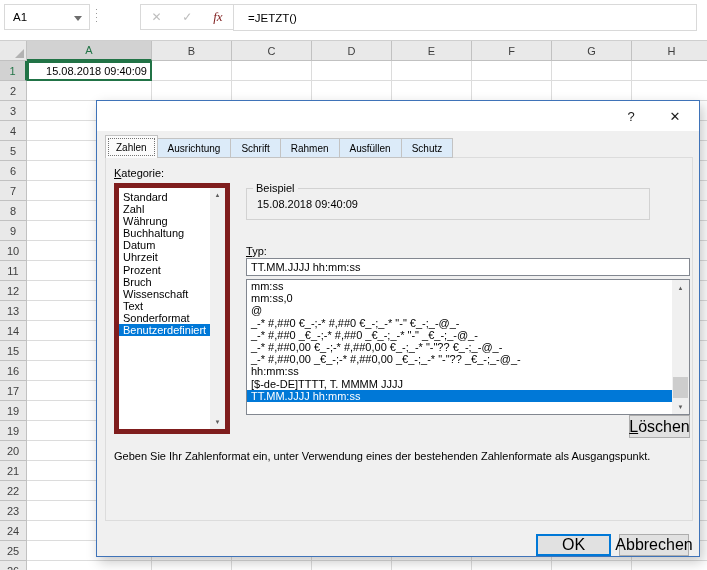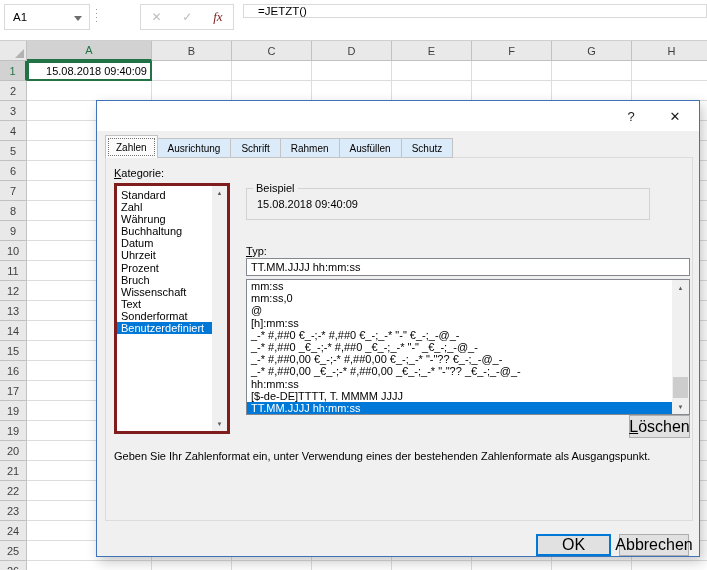--- a/index.html
+++ b/index.html
@@ -11,21 +11,21 @@
   .name-box { position:absolute; left:4px; top:4px; width:86px; height:26px; border:1px solid #d9d9d9; background:#fff;
               display:flex; align-items:center; font-size:11.5px; padding-left:8px; }
   .name-box .caret { position:absolute; right:7px; top:11px; width:0; height:0;
               border-left:4px solid transparent; border-right:4px solid transparent; border-top:5px solid #6d6d6d; }
   .fb-handle { position:absolute; left:96px; top:9px; height:16px; width:1px;
               background-image:repeating-linear-gradient(to bottom,#9a9a9a 0 1px,transparent 1px 4px); }
   .fb-buttons { position:absolute; left:140px; top:4px; width:94px; height:26px; border:1px solid #d9d9d9; background:#fff;
               display:flex; align-items:center; justify-content:space-around; }
   .fb-x, .fb-check { color:#bdbdbd; font-size:12px; }
   .fb-fx { font-family:"Liberation Serif", serif; font-style:italic; font-size:13px; color:#7f1d1d; }
-  .fb-input { position:absolute; left:243px; top:4px; width:464px; height:14px; border:1px solid #d9d9d9; background:#fff;
+  .fb-input { position:absolute; left:233px; top:4px; width:464px; height:27px; border:1px solid #d9d9d9; background:#fff;
               display:flex; align-items:center; font-size:11.5px; padding-left:14px; }
 
   
   .col-header-row { position:absolute; left:0; top:41px; width:707px; height:20px; display:flex; }
   .corner { width:27px; height:20px; background:#e9e9e9; border-right:1px solid #c1c1c1; border-bottom:1px solid #c1c1c1; position:relative; flex:none; }
   .corner::after { content:""; position:absolute; right:2px; bottom:2px;
               border-left:9px solid transparent; border-bottom:9px solid #b2b2b2; }
   .col-cells { display:flex; flex:1; overflow:hidden; }
   .col-cells div { width:80px; flex:none; height:20px; background:#e9e9e9; border-right:1px solid #c1c1c1; border-bottom:1px solid #c1c1c1;
               font-size:11px; color:#3f3f3f; display:flex; align-items:center; justify-content:center; }
@@ -58,21 +58,21 @@
               font-size:10px; display:flex; align-items:center; }
   .tabs div:nth-of-type(1) { border-left:1px solid #c3c3c3; }
   .tabs div.selected { position:relative; height:23px; background:#fbfbfb; border:1px solid #c3c3c3; border-bottom:none; z-index:4; }
   .tabs div.selected::after { content:""; position:absolute; inset:2px; border:1px dotted #737373; }
 
   .panel { position:absolute; left:8px; top:56px; width:588px; height:364px; background:#f0f0f0; border:1px solid #dcdcdc; z-index:2; }
 
   .lbl { position:absolute; font-size:11px; color:#000; }
   .lbl u { text-decoration:underline; }
   #cat-label { left:8px; top:9px; }
-  .cat-list { position:absolute; left:8px; top:25px; width:116px; height:251px; background:#fff; border:3px solid #7f1d1d; }
+  .cat-list { position:absolute; left:8px; top:25px; width:116px; height:251px; background:#fff; border:5px solid #7f1d1d; }
   .cat-items { position:absolute; left:0; top:3px; right:15px; }
   .cat-items div { height:12.1px; line-height:12.1px; font-size:11px; padding-left:4px; white-space:nowrap; overflow:hidden; }
   .cat-items div.selected { background:#0078d7; color:#fff; }
   .vscroll { position:absolute; right:0; top:0; bottom:0; width:15px; background:#f0f0f0; }
   .vscroll .up, .vscroll .down { position:absolute; left:0; right:0; height:14px; display:flex; align-items:center; justify-content:center;
               font-size:6px; color:#5c5c5c; }
   .vscroll .up { top:0; } .vscroll .down { bottom:0; }
 
   .groupbox { position:absolute; left:140px; top:30px; width:404px; height:32px; border:1px solid #d2d2d2; }
   .groupbox .legend { position:absolute; left:6px; top:-7px; background:#f0f0f0; padding:0 3px; font-size:11px; }
@@ -236,21 +236,20 @@
     <div class="typ-input">
       <span>TT.MM.JJJJ hh:mm:ss</span>
     </div>
 
     <div class="fmt-list">
       <div class="fmt-items">
 
       <div>mm:ss</div>
           <div>mm:ss,0</div>
           <div>@</div>
-          <div>[h]:mm:ss</div>
           <div>_-* #,##0 €_-;-* #,##0 €_-;_-* "-" €_-;_-@_-</div>
           <div>_-* #,##0 _€_-;-* #,##0 _€_-;_-* "-" _€_-;_-@_-</div>
           <div>_-* #,##0,00 €_-;-* #,##0,00 €_-;_-* "-"?? €_-;_-@_-</div>
           <div>_-* #,##0,00 _€_-;-* #,##0,00 _€_-;_-* "-"?? _€_-;_-@_-</div>
           <div>hh:mm:ss</div>
           <div>[$-de-DE]TTTT, T. MMMM JJJJ</div>
           <div class="selected">TT.MM.JJJJ hh:mm:ss</div>
         </div>
       <div class="fmt-scroll">
         <span class="up">▲</span>

